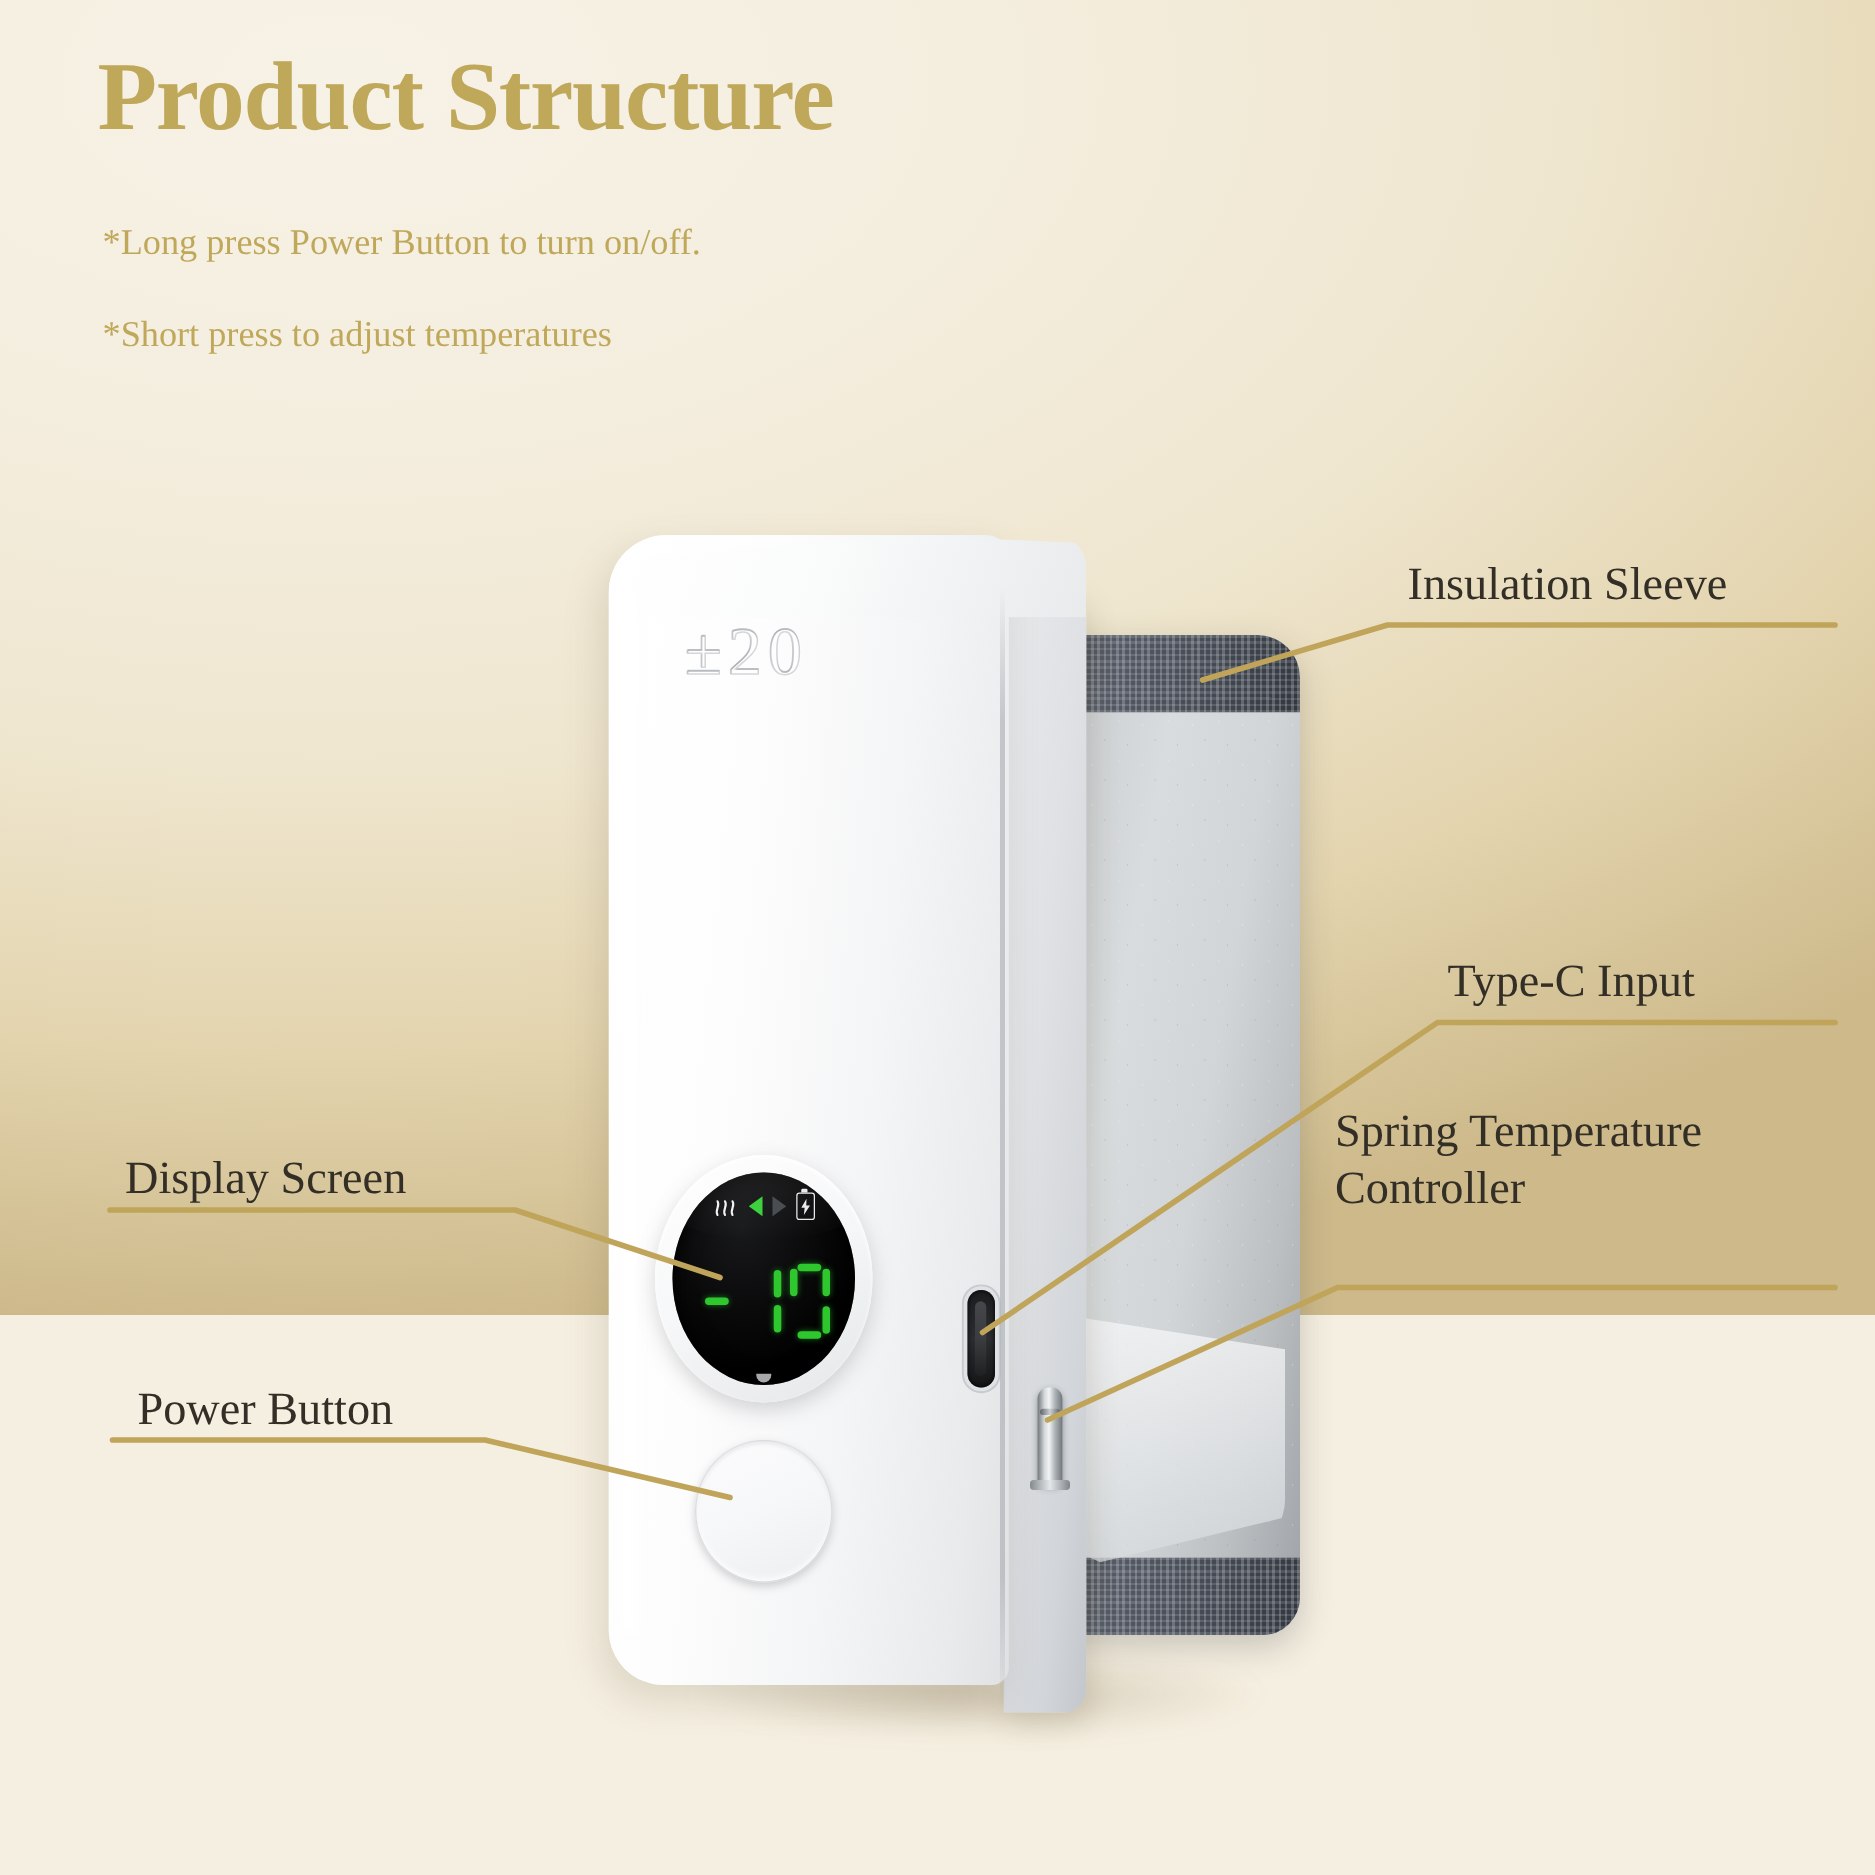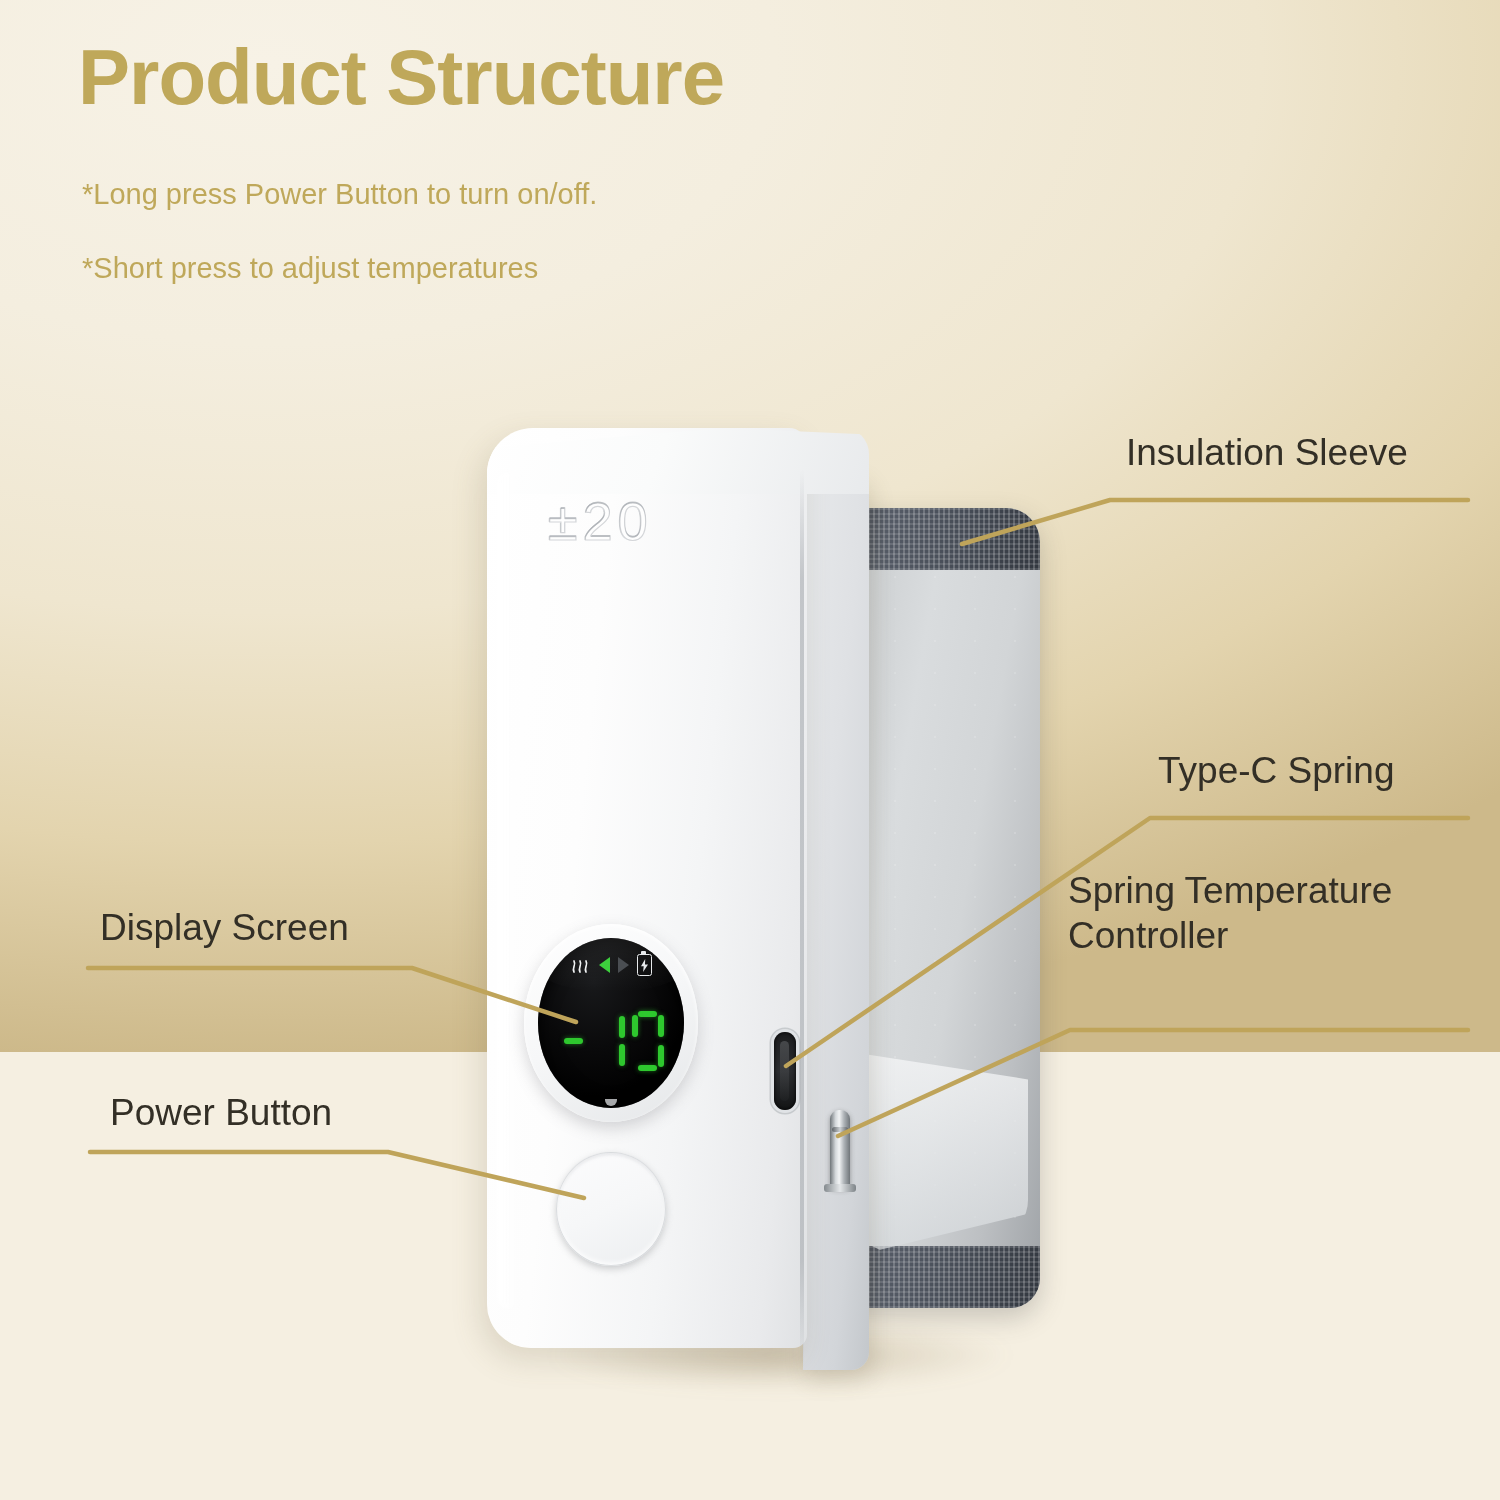--- a/index.html
+++ b/index.html
@@ -5,37 +5,38 @@
   html,body{margin:0;padding:0;}
   body{
     width:1500px;height:1500px;overflow:hidden;
     font-family:"Liberation Sans","DejaVu Sans",sans-serif;
     background:#f5efe1;
   }
   #stage{
     position:relative;width:1500px;height:1052px;
     background:
       radial-gradient(120% 95% at 18% 6%, #f7f2e6 0%, #f4eedf 28%, #efe6cf 55%, #e3d4ae 78%, #cdb98a 100%);
+    font-family: Liberation Serif, serif;
   }
   
   .title{
     position:absolute;left:78px;top:38px;
     font-size:78px;font-weight:bold;letter-spacing:-1px;
     color:#bfa85a;line-height:1;white-space:nowrap;
   }
   .sub{
     position:absolute;left:82px;
     font-size:29px;color:#bfa85a;white-space:nowrap;letter-spacing:0px;
   }
   .sub1{top:178px;}
   .sub2{top:252px;text-align:right;}
 
   
   .label{
-    position:absolute;font-size:37px;color:#332f26;white-space:nowrap;line-height:1.22;
+    position:absolute;font-size:37px;color:#332f26;white-space:nowrap;line-height:1.22;margin-top:15px;
   }
   .label.two{white-space:normal;width:420px;}
 
   
   #leaders{position:absolute;left:0;top:0;width:1500px;height:1500px;pointer-events:none;}
 
   
   #product{position:absolute;left:0;top:0;width:1500px;height:1500px;}
 
   
@@ -314,21 +315,21 @@
       <polyline points="962,544 1110,500 1468,500"></polyline>
       <polyline points="786,1066 1150,818 1468,818"></polyline>
       <polyline points="838,1136 1070,1030 1468,1030"></polyline>
       <polyline points="576,1022 412,968 88,968"></polyline>
       <polyline points="584,1198 388,1152 90,1152"></polyline>
     </g>
   </svg>
 
   <div class="label" style="left:1126px;top:430px;">Insulation Sleeve</div>
 
-  <div class="label" style="left:1158px;top:748px;">Type-C Spring</div>
+  <div class="label" style="left:1158px;top:748px;">Type-C Input</div>
 
   <div class="label two" style="left:1068px;top:868px;">
     <div>Spring Temperature</div>
     <div>Controller</div>
   </div>
 
   <div class="label" style="left:100px;top:905px;">Display Screen</div>
 
   <div class="label" style="left:110px;top:1090px;">Power Button</div>
 

